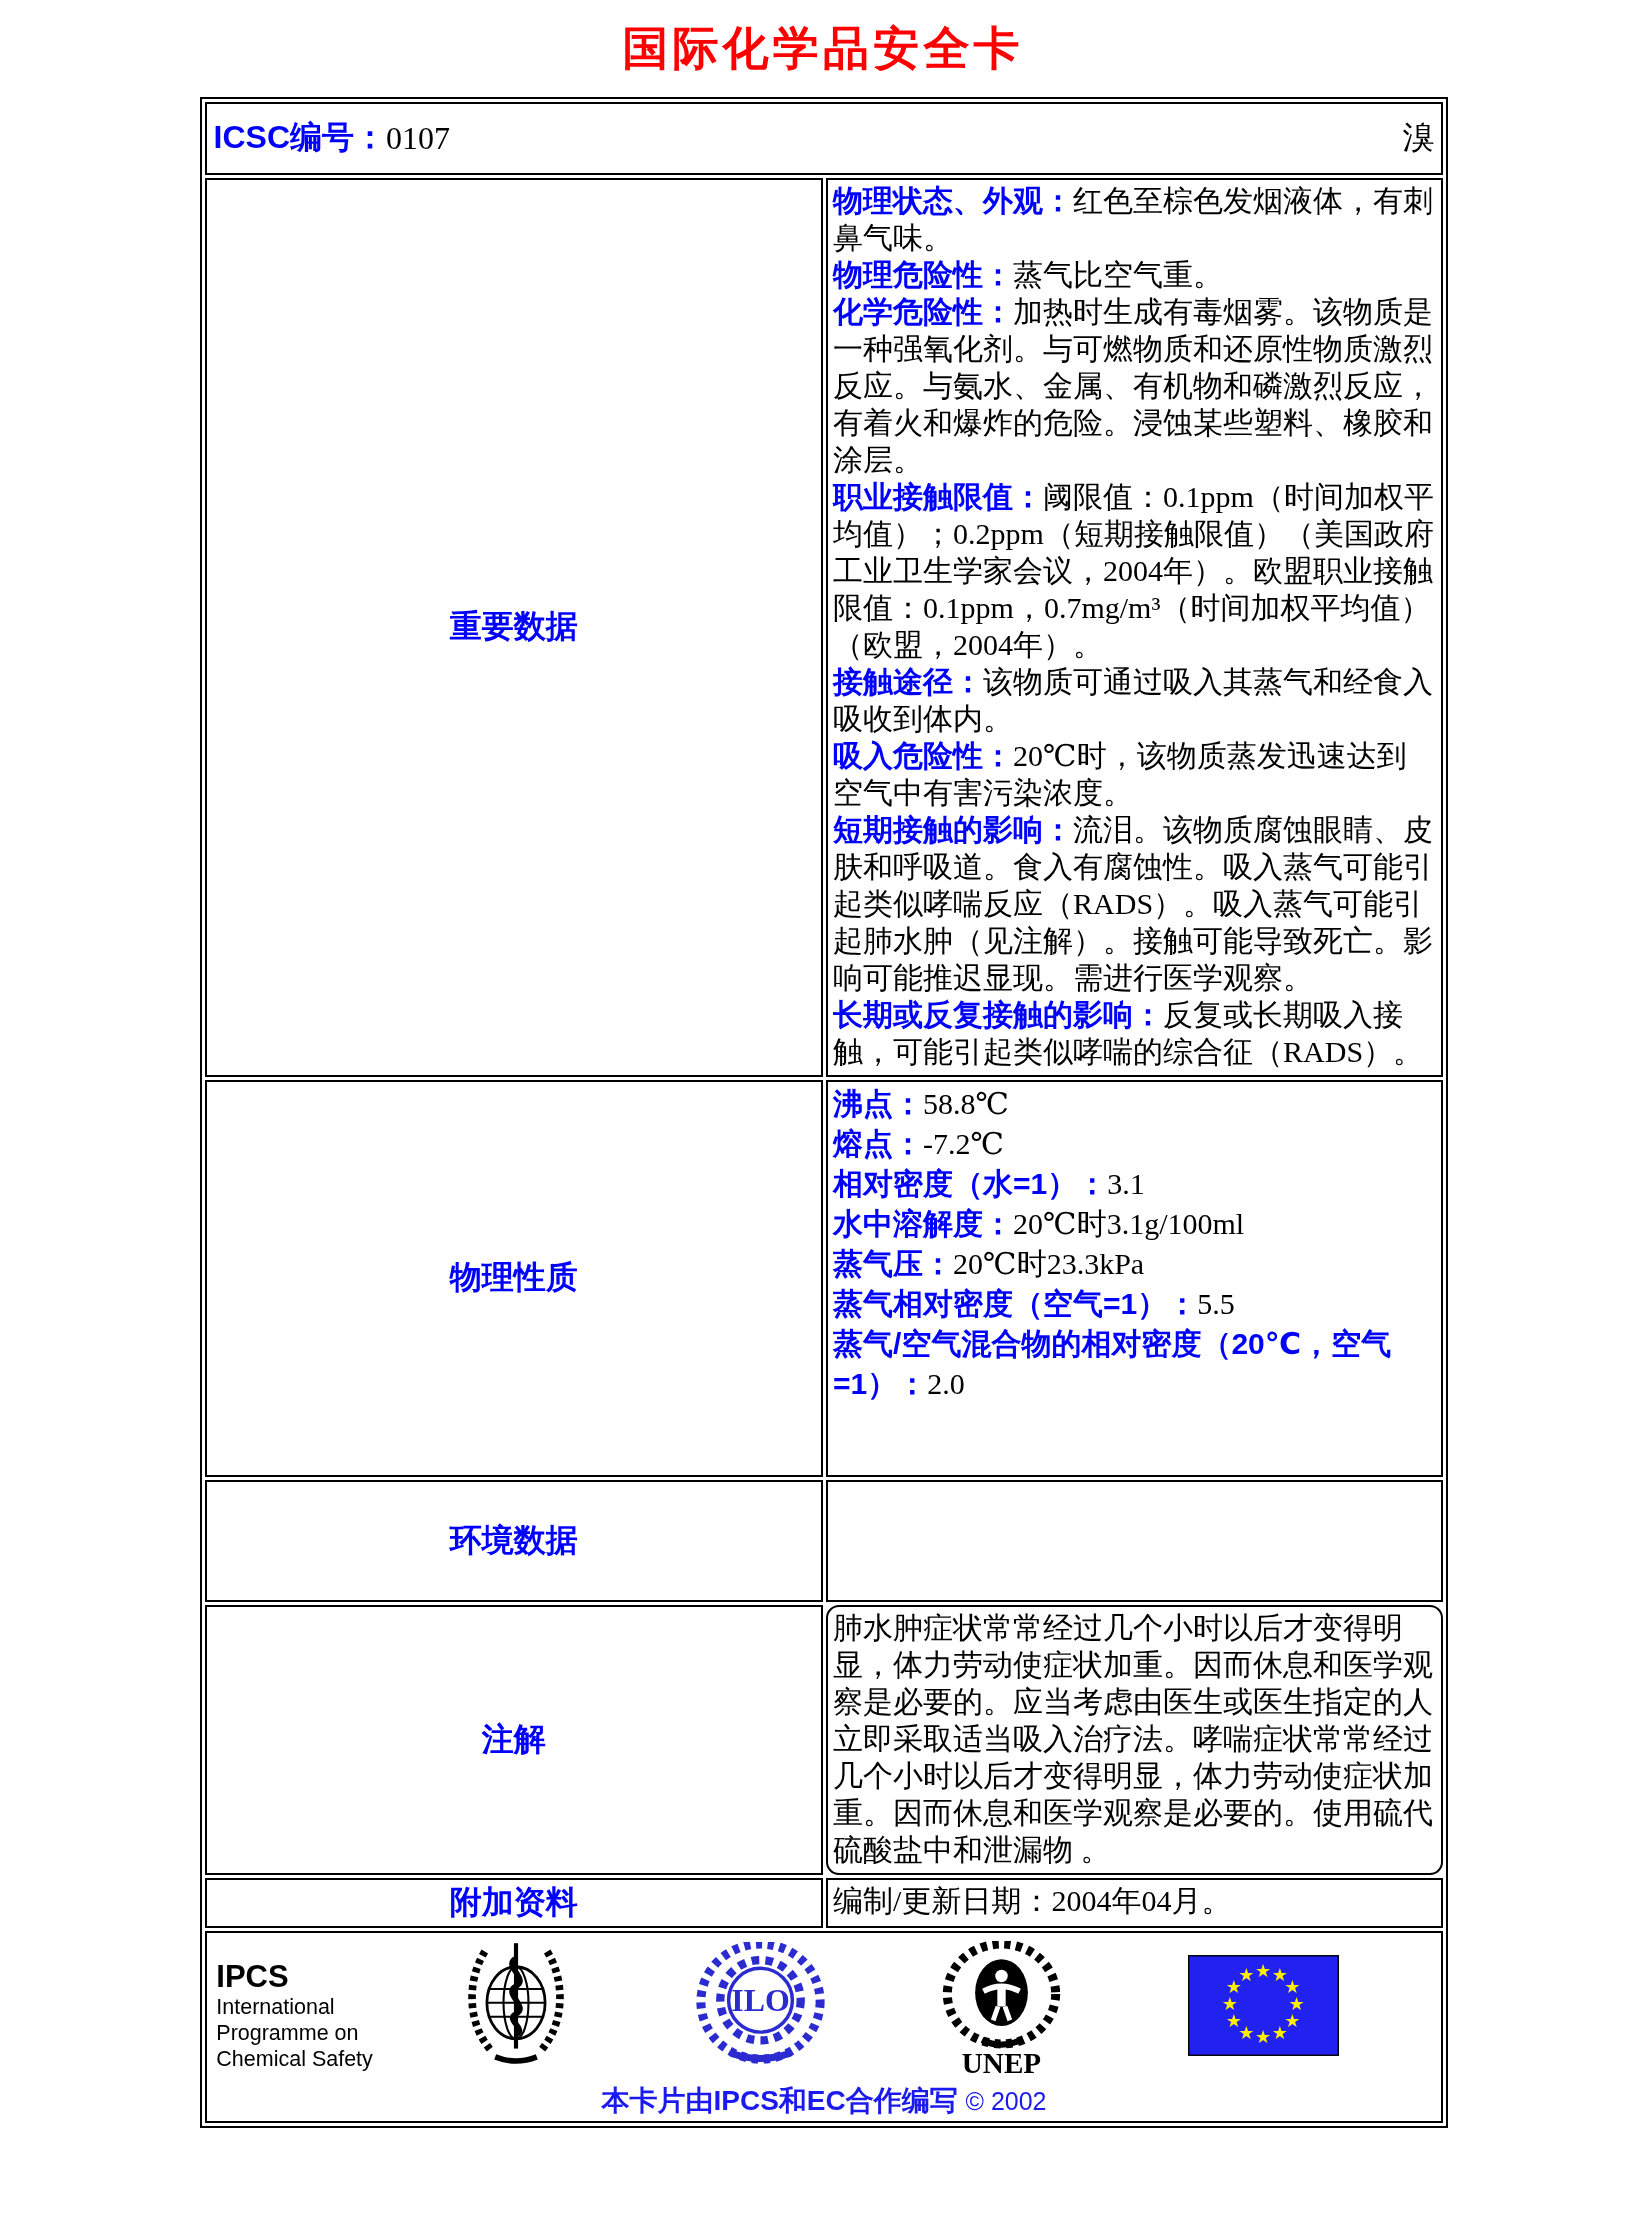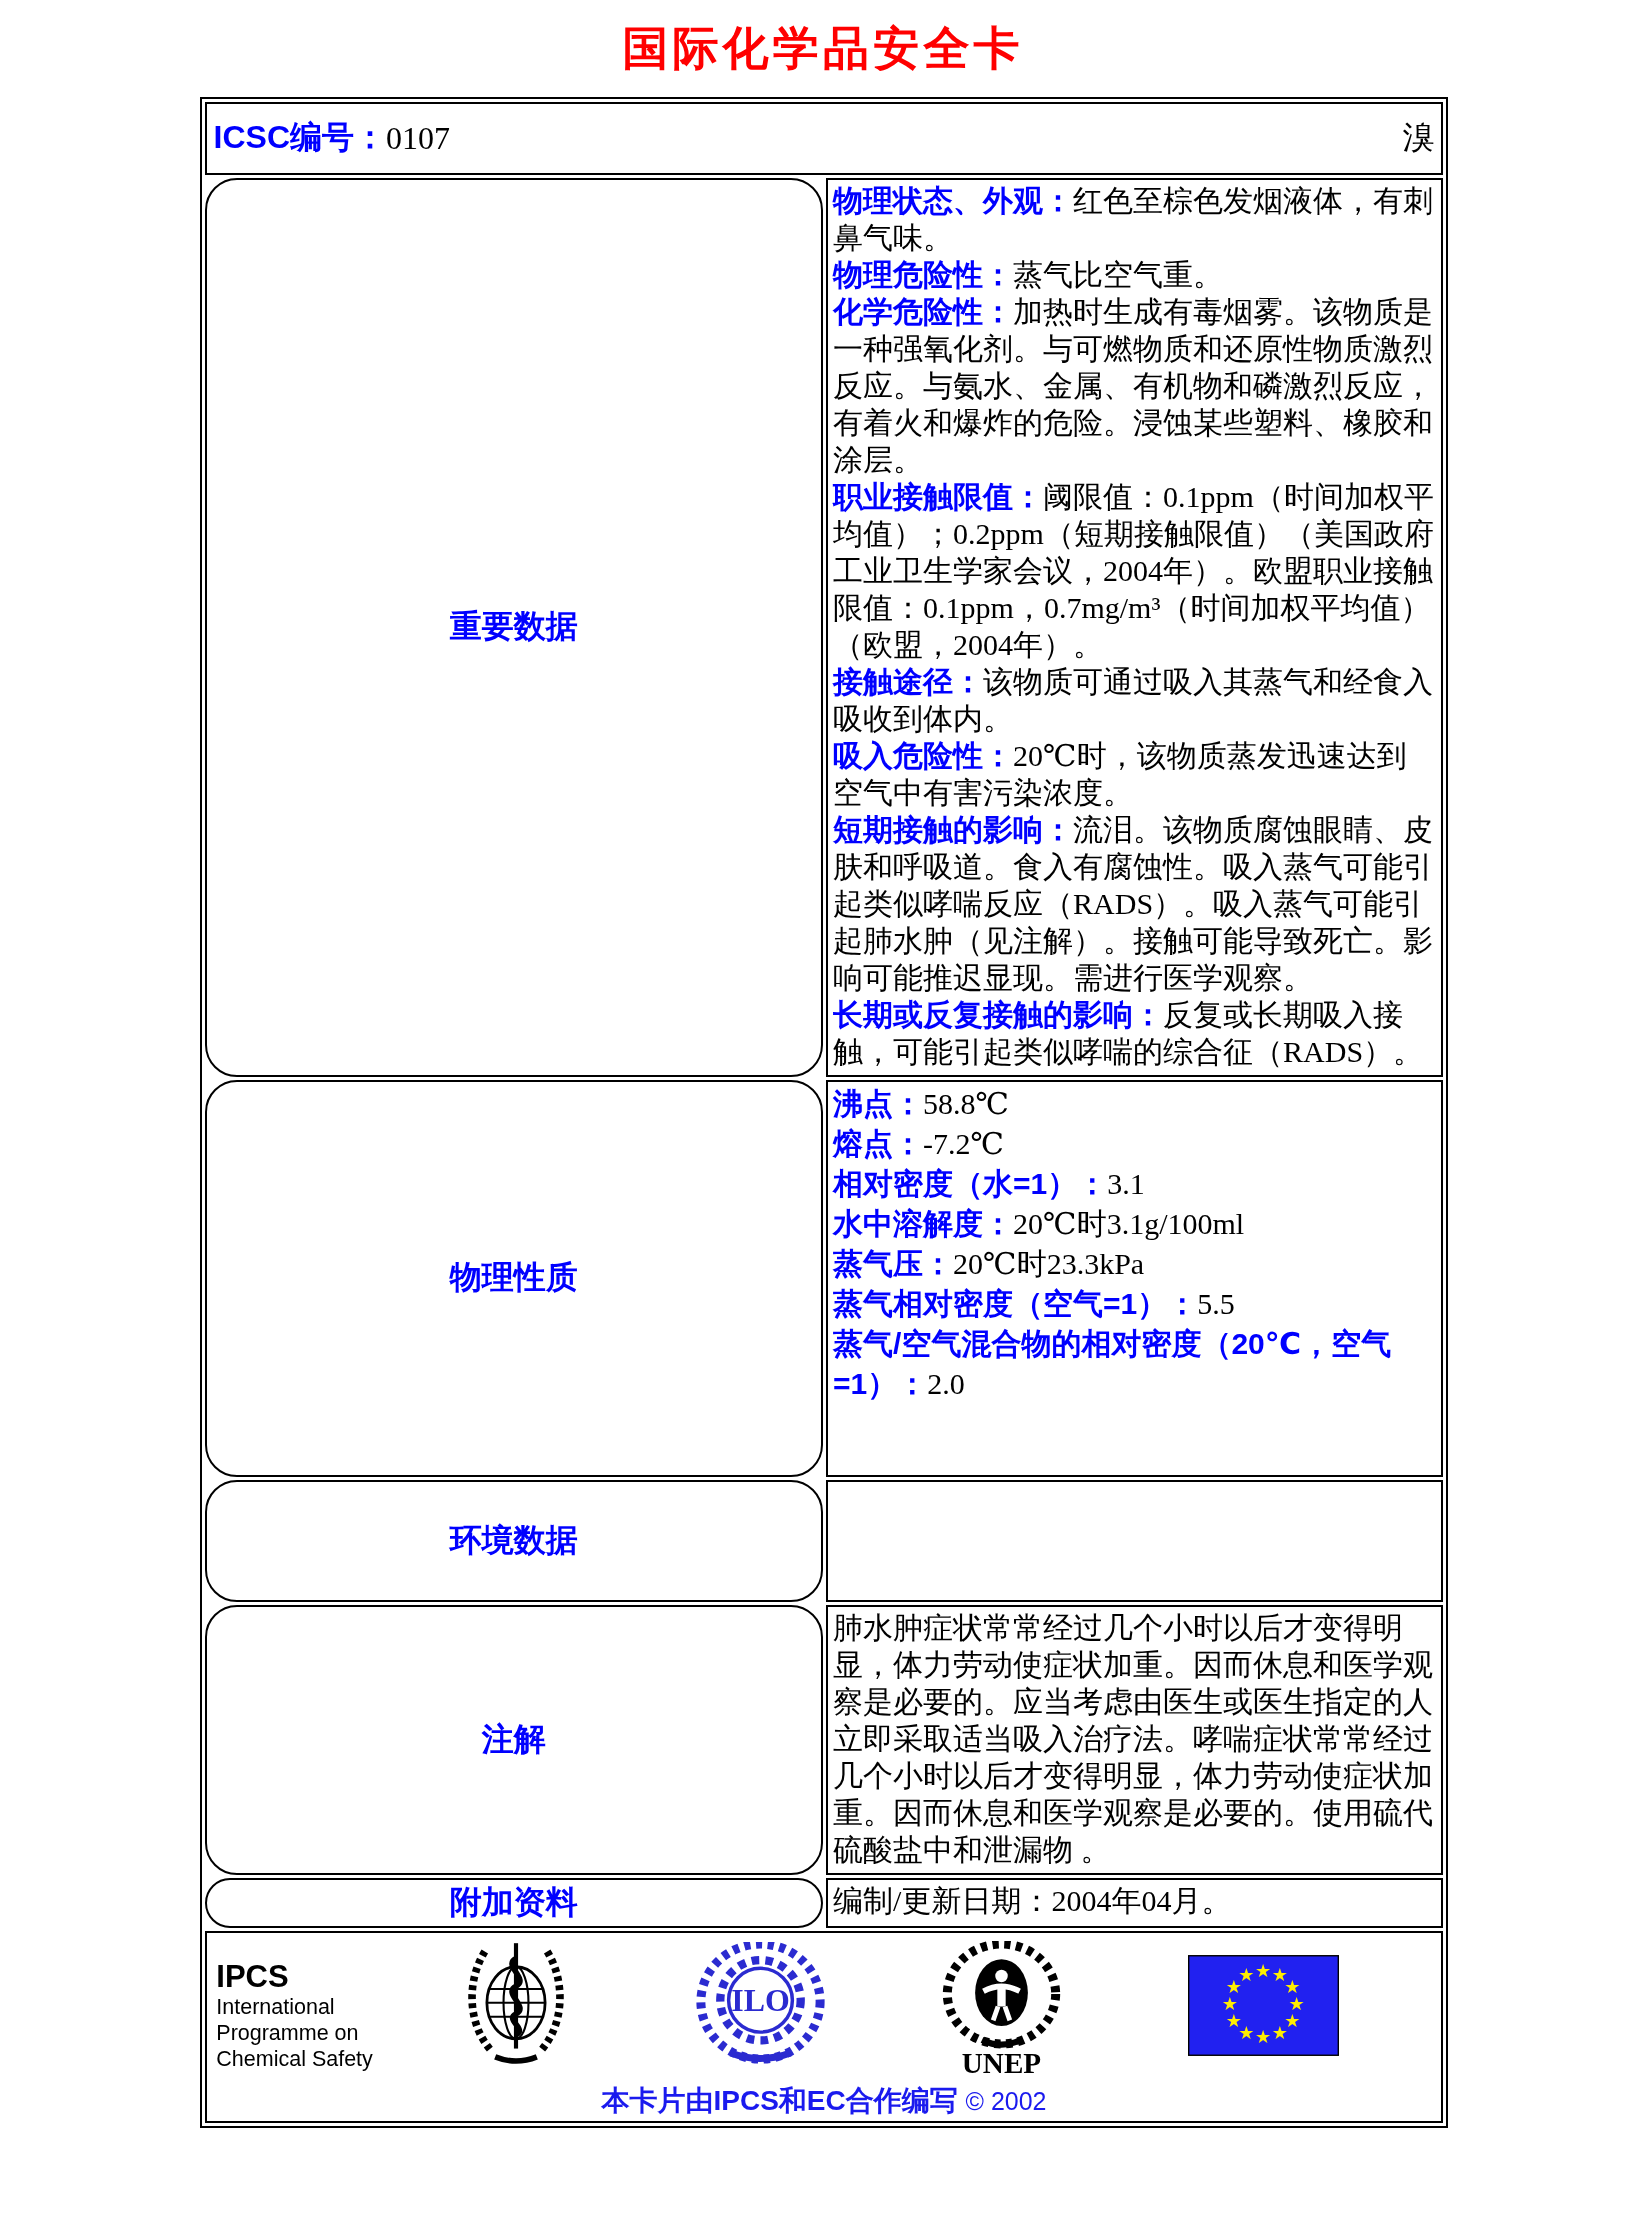--- a/index.html
+++ b/index.html
@@ -15,21 +15,21 @@
   }
   .card{margin-left:200px;width:1248px;}
   table.icsc{
     width:1248px;border-collapse:separate;border-spacing:3.5px;
     border:2.1px solid #000;background:#fff;table-layout:fixed;
   }
   table.icsc td{border:2.1px solid #000;background:#fff;}
   td.sec-label{
     width:167px;text-align:center;vertical-align:middle;
     color:#0000ff;font-family:"Liberation Sans","DejaVu Sans",sans-serif;
-    font-weight:bold;font-size:32px;border-radius:32px;
+    font-weight:bold;font-size:32px;
   }
   td.sec-content{
     vertical-align:top;padding:2.8px 7px 4.2px 5.6px;
     font-size:30px;line-height:37px;
   }
   .icsc-row{
     display:flex;justify-content:space-between;align-items:center;
     height:67px;padding:0 5.6px;font-size:32px;
   }
   .icsc-left{display:flex;align-items:center;}
@@ -116,21 +116,21 @@
     </td>
   </tr>
 
   <tr>
     <td class="sec-label">环境数据</td>
     <td class="sec-content" style="height:111px;"></td>
   </tr>
 
   <tr>
     <td class="sec-label">注解</td>
-    <td class="sec-content" style="height:189px;">
+    <td class="sec-content" style="height:189px;border-radius:13px;">
       <p class="notes-text">肺水肿症状常常经过几个小时以后才变得明显，体力劳动使症状加重。因而休息和医学观察是必要的。应当考虑由医生或医生指定的人立即采取适当吸入治疗法。哮喘症状常常经过几个小时以后才变得明显，体力劳动使症状加重。因而休息和医学观察是必要的。使用硫代硫酸盐中和泄漏物 。</p>
     </td>
   </tr>
 
   <tr>
     <td class="sec-label">附加资料</td>
     <td class="sec-content addl" style="height:38px;">编制/更新日期：2004年04月。</td>
   </tr>
 
   <tr>

